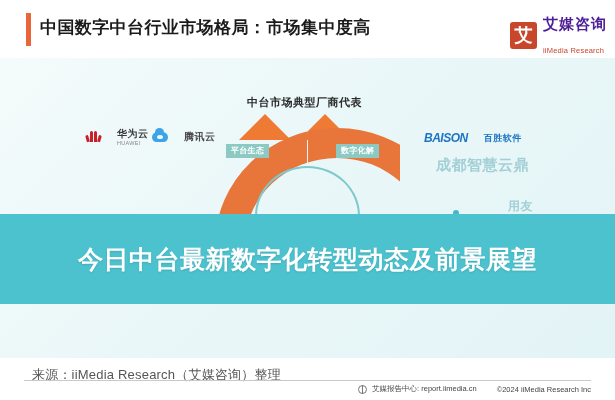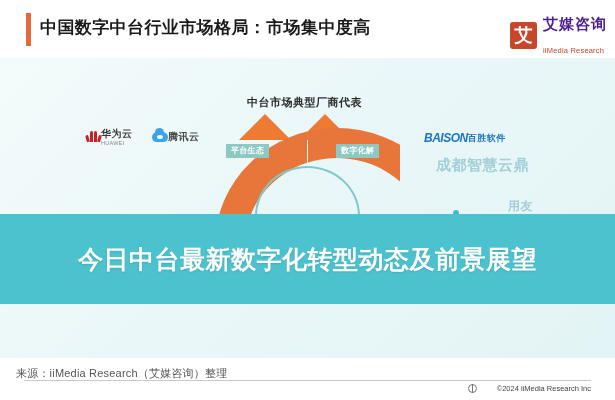--- a/index.html
+++ b/index.html
@@ -84,21 +84,21 @@
   .tag {
     position:absolute; padding:2px 5px; font-size:8px; font-weight:bold;
     line-height:1.25; letter-spacing:0.3px; white-space:pre-line;
   }
   .tag-platform { left:226px; top:86px; background:#8dc9c3; color:#ffffff; }
   .tag-digital  { left:336px; top:86px; background:#8dc9c3; color:#ffffff; }
   .tag-indep    { left:228px; top:190px; background:#ffffff; color:#d8602a; text-align:left; }
   .tag-other    { left:350px; top:208px; background:#ffffff; color:#d8602a; }
 
   
-  .logo { position:absolute; display:flex; align-items:center; gap:0; white-space:nowrap; }
+  .logo { position:absolute; display:flex; align-items:center; gap:16px; white-space:nowrap; }
   .logo-cn { font-size:10px; font-weight:bold; letter-spacing:0.5px; }
   .logo-en { font-size:5.5px; letter-spacing:0.3px; }
   .logo-stack { display:flex; flex-direction:column; line-height:1.15; }
 
   .hw-mark {
     width:15px; height:11px; position:relative;
   }
   .hw-mark span {
     position:absolute; bottom:0; width:3px; background:#c8202a; border-radius:2px 2px 0 0;
   }
@@ -155,21 +155,21 @@
   .overlay-text {
     width:560px; text-align:center; color:#ffffff;
     font-size:25px; font-weight:bold; line-height:1.28;
     letter-spacing:0.5px;
     text-shadow:0 1px 2px rgba(0,0,0,0.12);
   }
 
   
   .footer { position:absolute; left:0; top:358px; width:615px; height:42px; background:#fff; }
   .source {
-    position:absolute; left:16px; top:8px; font-size:11px; color:#555;
+    position:absolute; left:32px; top:8px; font-size:13px; color:#555;
     letter-spacing:0.2px;
   }
   .rule { position:absolute; left:24px; top:22px; width:567px; height:1px; background:#c9c9c9; }
   .footer-right {
     position:absolute; right:24px; top:26px;
     display:flex; align-items:center; gap:5px;
     font-size:7.5px; color:#444;
   }
   .globe {
     width:9px; height:9px; border:1px solid #777; border-radius:50%;
@@ -281,16 +281,17 @@
   <div class="overlay">
     <div class="overlay-text">今日中台最新数字化转型动态及前景展望</div>
   </div>
 </div>
 
 <div class="footer">
   <div class="source">来源：iiMedia Research（艾媒咨询）整理</div>
   <div class="rule"></div>
   <div class="footer-right">
     <span class="globe"></span>
+    <span>艾媒报告中心: report.iimedia.cn</span>
     <span class="fr-gap"></span>
     <span>©2024  iiMedia Research  Inc</span>
   </div>
 </div>
 
 </body></html>

